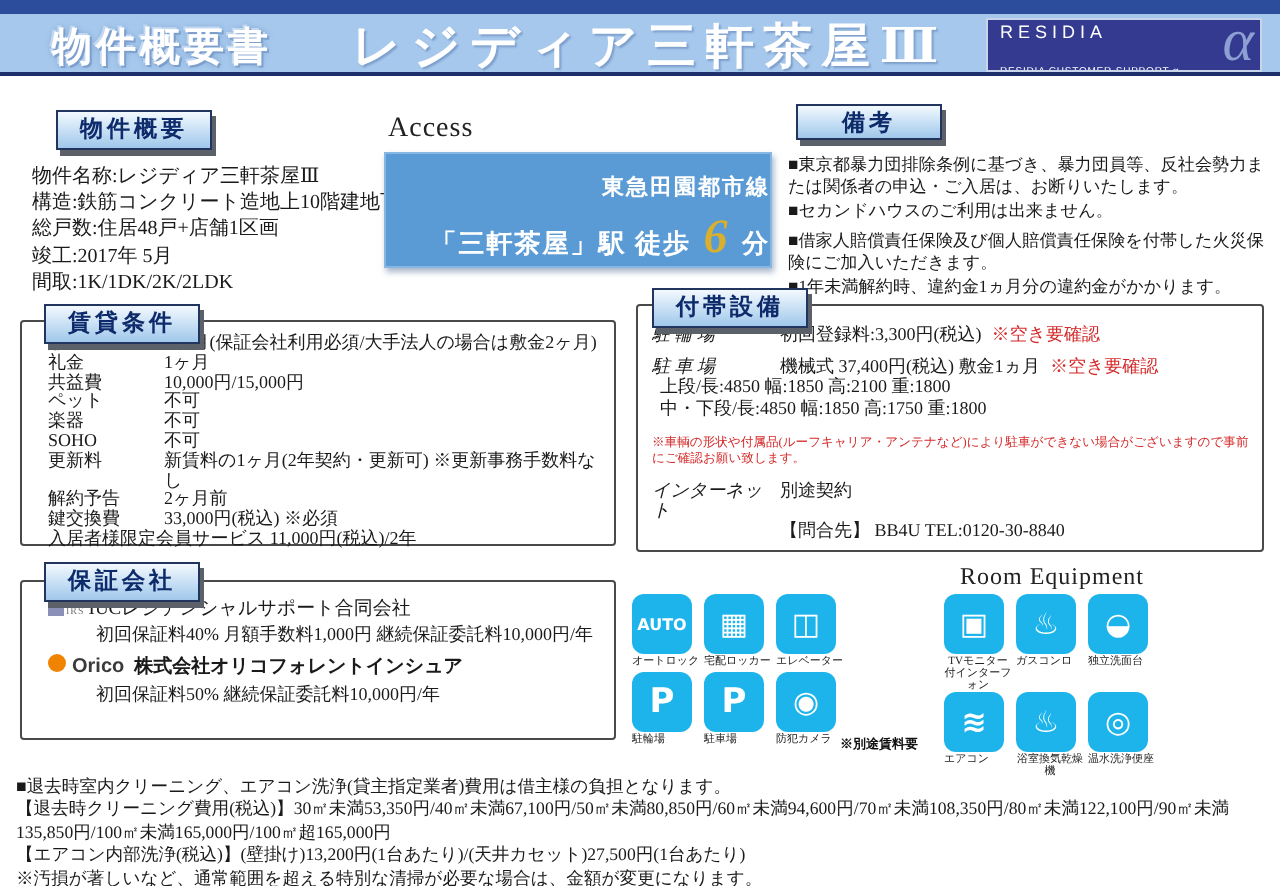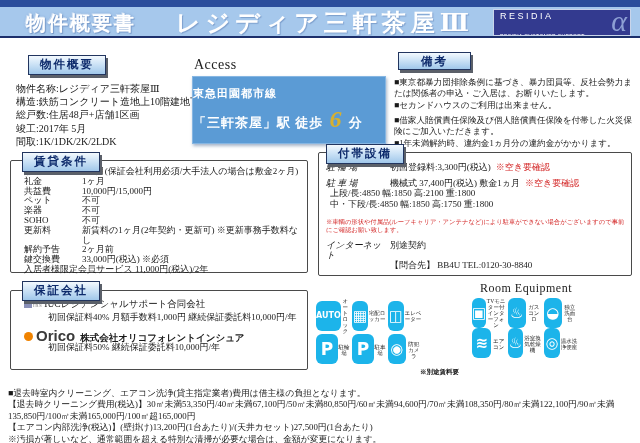--- a/index.html
+++ b/index.html
@@ -35,55 +35,55 @@
     border:1px solid #22355f; box-shadow:2px 3px 0 #5b6069;
     color:#0d2a6b; font-weight:bold; font-size:11.5px; letter-spacing:2px; padding:1px 11px 2px;
   }
   .frame { position:absolute; border:1px solid #4a4a4a; border-radius:2px; background:#fff; z-index:1; }
   .red { color:#d42a2a; }
   
   .overview-lines { position:absolute; left:16px; top:82px; width:295px; font-size:10px; line-height:13.2px; }
   
   .access-heading { position:absolute; left:194px; top:57px; font-size:14px; color:#222; letter-spacing:0.5px; }
   .access-box {
-    position:absolute; left:192px; top:76px; width:194px; height:68px; background:#5b9bd5;
+    position:absolute; left:192px; top:76px; width:194px; height:58px; background:#5b9bd5;
     border:1px solid #86b6e2; box-shadow:1px 2px 3px rgba(80,110,150,0.5);
-    color:#fff; text-align:left; z-index:2;
+    color:#fff; text-align:right; z-index:2;
   }
   .access-line1 { margin-top:9px; font-size:11px; letter-spacing:1px; font-weight:bold; }
   .access-line2 { margin-top:5px; font-size:13px; font-weight:bold; letter-spacing:1px; }
   .access-min { font-size:24px; color:#d8b02e; font-style:italic; font-weight:bold; padding:0 2px; }
   
   .remarks { position:absolute; left:394px; top:77px; width:242px; font-size:8.6px; line-height:11px; }
   .remarks .rk { margin-bottom:1px; }
   .remarks .gap { margin-top:4px; }
   
   .rent-rows { position:absolute; left:24px; top:167px; width:280px; font-size:9px; line-height:9.8px; z-index:2; }
   .rrow { display:flex; }
   .rlabel { width:58px; flex:none; }
   
   .g-line { position:absolute; font-size:9.5px; z-index:2; white-space:nowrap; }
   .g-detail { position:absolute; font-size:9px; z-index:2; white-space:nowrap; }
   .iuc-mark { display:inline-block; width:8px; height:10px; background:#8a90b8; border-radius:2px 2px 0 0; margin-right:1px; vertical-align:-1px; }
   .iuc-sub { font-size:5px; color:#777; margin-right:2px; letter-spacing:0.5px; }
   .orico-dot { display:inline-block; width:9px; height:9px; border-radius:50%; background:#f08300; margin-right:3px; }
-  .orico-word { font-family:"Liberation Sans",sans-serif; font-weight:bold; font-size:15px; color:#3a3a3a; margin-right:5px; }
+  .orico-word { font-family:"Liberation Sans",sans-serif; font-weight:bold; font-size:10px; color:#3a3a3a; margin-right:5px; }
   .g-name-bold { font-weight:bold; }
   
   .fac-content { position:absolute; left:326px; top:162px; width:300px; font-size:9px; line-height:10.2px; z-index:2; }
   .facrow { display:flex; }
   .faclabel { width:64px; flex:none;font-style:italic; }
   .fac-indent { padding-left:4px; }
   .fac-warning { font-size:6.3px; margin-top:9px; line-height:8px; }
   .fac-gap { height:6px; }
   .fac-contact { padding-left:64px; }
   
   .eq-heading { position:absolute; font-size:12px; color:#222; letter-spacing:0.5px; }
   .eq-grid { position:absolute; display:grid; grid-template-columns:repeat(3,34px); column-gap:2px; row-gap:0; }
-  .eq-cell { width:34px; display:flex; flex-direction:row; align-items:center; }
+  .eq-cell { width:34px; display:flex; flex-direction:column; align-items:flex-start; }
   .eq-icon {
     width:30px; height:30px; background:#1cb4ea; border-radius:6px; color:#fff;
     display:flex; align-items:center; justify-content:center; font-size:15px;
     font-family:"DejaVu Sans",sans-serif; font-weight:bold;
   }
   .eq-icon.glyph-text { font-size:8px; letter-spacing:0; }
   .eq-icon.glyph-big { font-size:17px; }
   .eq-label { font-size:5.5px; line-height:6px; text-align:center; margin-top:1px; color:#222; min-height:8px; }
   .eq-note { position:absolute; left:420px; top:368px; font-size:6.5px; font-weight:bold; color:#111; }
   

